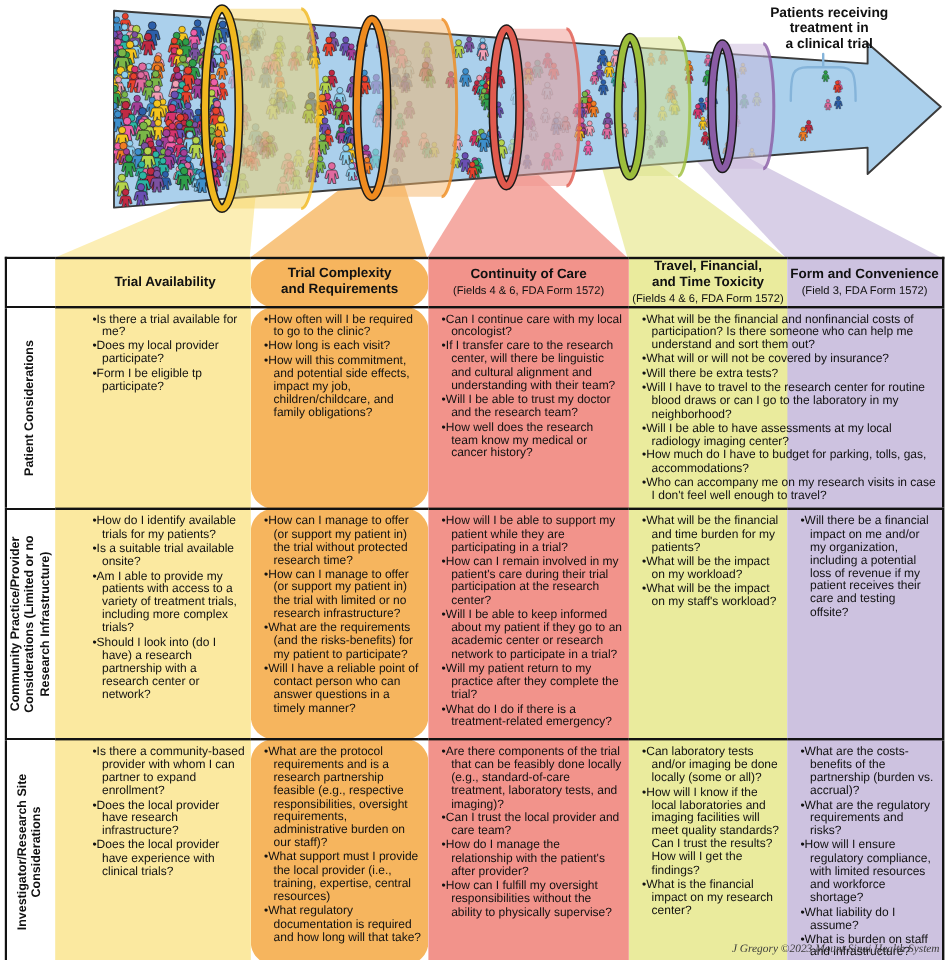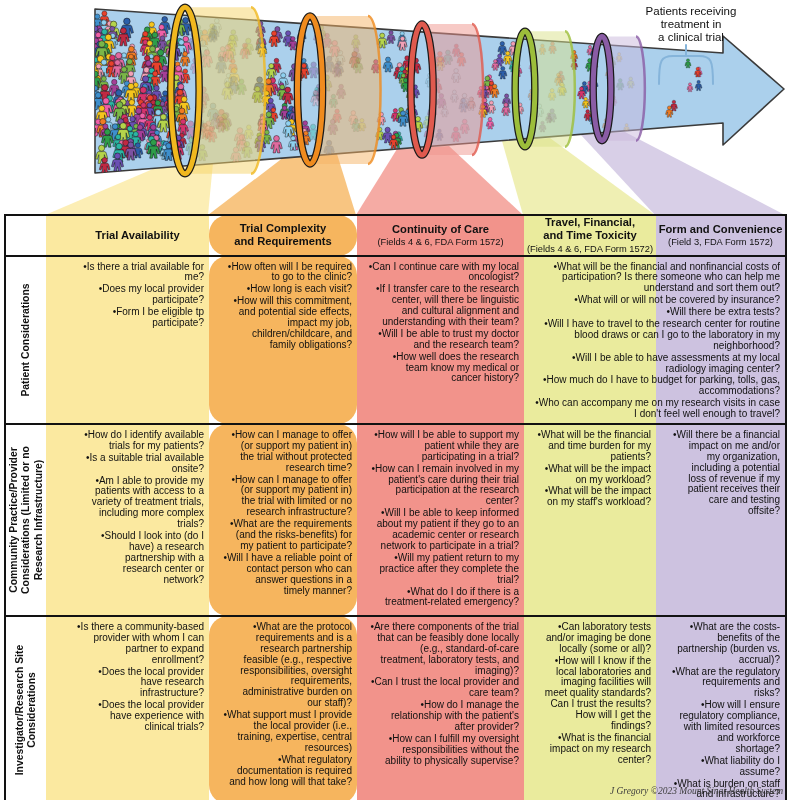--- a/index.html
+++ b/index.html
@@ -1,35 +1,35 @@
 <!DOCTYPE html>
 <html style="--c0: #FBE9A0; --c1: #F6B55E; --c2: #F2938B; --c3: #EAEB9D; --c4: #CDC2E0;"><head>
 <meta charset="utf-8">
 <style>
   html,body{margin:0;padding:0;background:#fff;}
   .stage{position:relative;width:789px;height:800px;background:#fff;overflow:hidden;
          font-family:"Liberation Sans", sans-serif;color:#111;}
   #funnel{position:absolute;left:0;top:0;}
   .arrow-label{position:absolute;left:616px;top:5px;width:150px;text-align:center;
-               font-weight:normal;font-size:11.5px;line-height:1.15;white-space:pre-line;color:#111;}
+               font-weight:bold;font-size:11.5px;line-height:1.15;white-space:pre-line;color:#111;}
   table.grid{position:absolute;left:4px;top:214px;width:781px;border-collapse:collapse;
              table-layout:fixed;border:2px solid #121212;}
   td{vertical-align:top;overflow:hidden;padding:0;}
   tr.body-row td{border-top:2px solid #121212;}
   td.c0{background:var(--c0);padding-left:20px;} td.c1{background:var(--c1);border-radius:19px;} td.c2{background:var(--c2);}
   td.c3{background:var(--c3);margin-left:24px;} td.c4{background:var(--c4);}
   td.merged{background:linear-gradient(90deg, var(--c3) 0 132px, var(--c4) 132px);margin-top:28px;}
   td.hd{text-align:center;vertical-align:middle;}
   .ht{font-weight:bold;font-size:11.2px;line-height:1.2;white-space:pre-line;}
   .hs{font-weight:normal;font-size:9.3px;line-height:1.15;margin-top:1px;}
   td.rowlabel{background:#fff;position:relative;}
   .rot{position:absolute;top:50%;left:50%;transform:translate(-50%,-50%) rotate(-90deg);
        font-weight:bold;font-size:10.4px;line-height:1.18;text-align:center;white-space:pre-line;}
   .rot.r1{width:164px;} .rot.r2{width:188px;} .rot.r3{width:163px;}
-  ul.qs{margin:0;padding:5px 5px 2px 9px;list-style:none;font-size:10px;line-height:1.09;text-align:right;}
+  ul.qs{margin:0;padding:5px 5px 2px 9px;list-style:none;font-size:10px;line-height:1.09;}
   ul.qs li{padding-left:10px;text-indent:-8px;margin:0 0 1px 0;}
   ul.qs li::before{content:"\2022 ";}
   .credit{position:absolute;right:6px;top:786px;font-family:"Liberation Serif", serif;
           font-style:italic;font-size:9.5px;color:#3c3c3c;text-align:right;}
 </style>
 </head>
 <body>
 
 <div class="stage">
 

